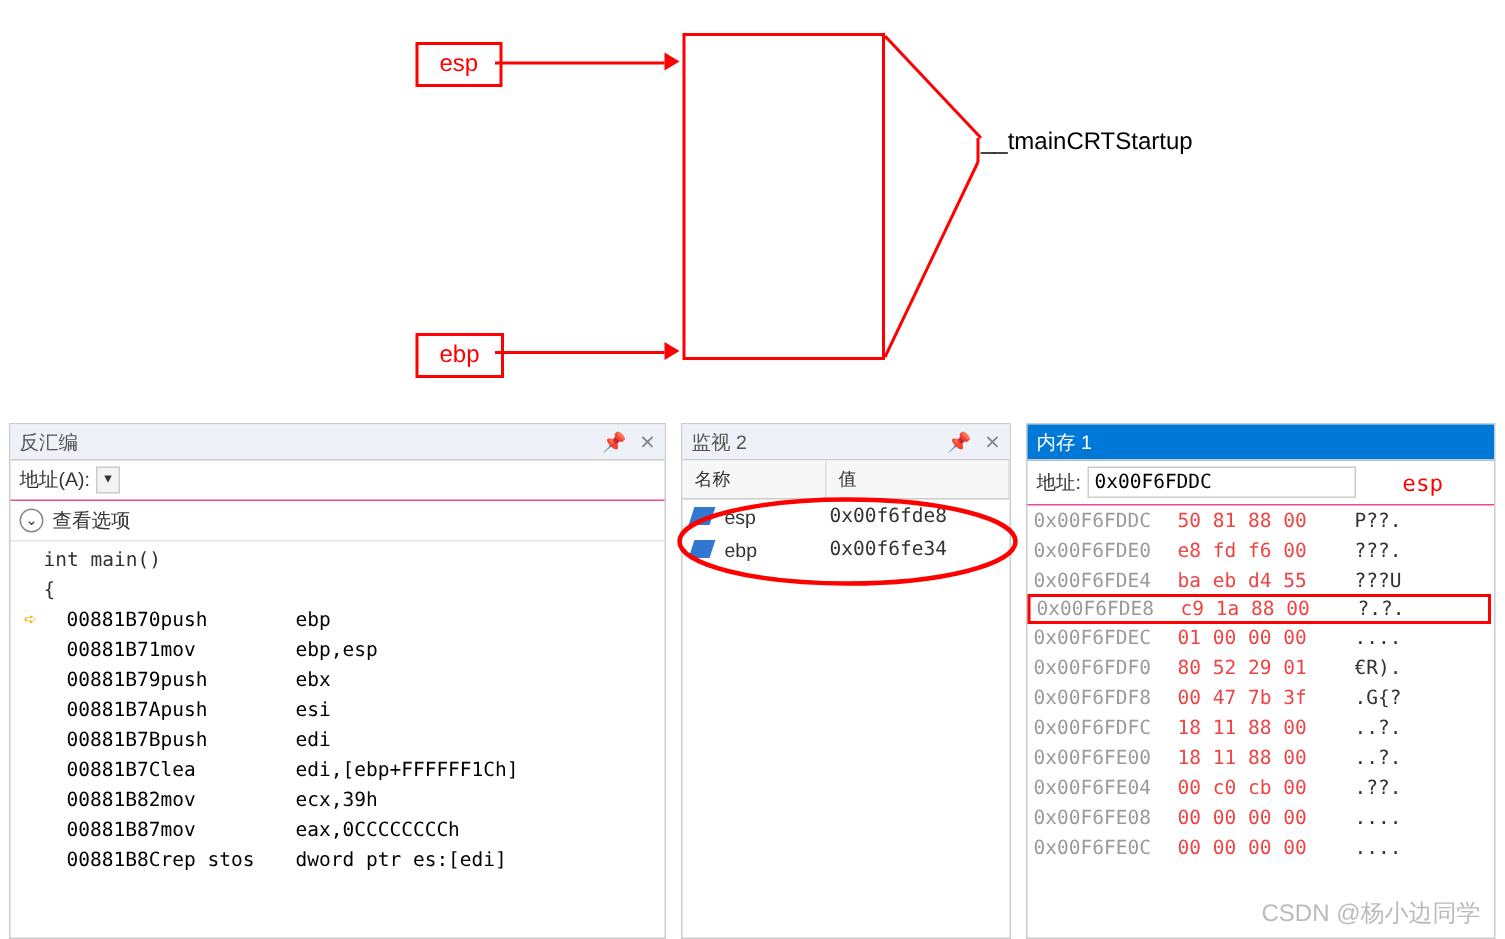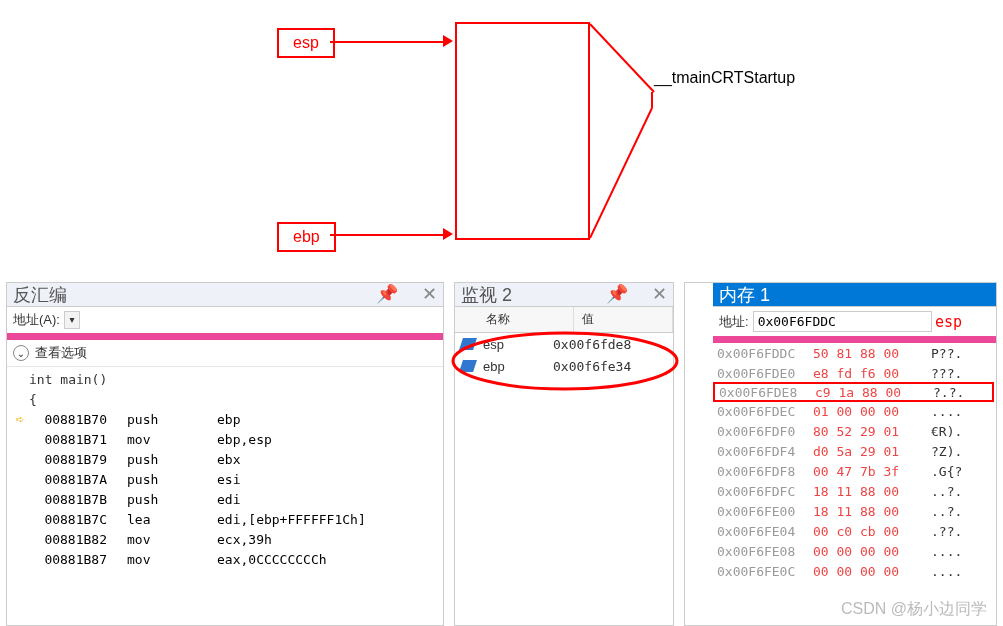--- a/index.html
+++ b/index.html
@@ -4,54 +4,54 @@
 <style>
 * { box-sizing: border-box; margin: 0; padding: 0; }
 body { font-family: "Segoe UI", Tahoma, sans-serif; font-size: 13px; color: #333; background: #fff; width: 1003px; height: 626px; overflow: hidden; position: relative; }
 
 
 .diagram-area { position: relative; width: 1003px; height: 280px; }
 .diag-box { position: absolute; border: 2px solid #ff0000; background: #fff; display: flex; align-items: center; justify-content: center; padding: 4px 14px; }
 .diag-esp { left: 277px; top: 28px; color: #ff0000; font-size: 16px; }
 .diag-ebp { left: 277px; top: 222px; color: #ff0000; font-size: 16px; }
 .stack-rect { position: absolute; left: 455px; top: 22px; width: 135px; height: 218px; border: 2px solid #ff0000; }
-.func-label { position: absolute; left: 654px; top: 69px; font-size: 16px; color: #000; }
+.func-label { position: absolute; left: 654px; top: 86px; font-size: 16px; color: #000; }
 .arrow-line { position: absolute; background: #ff0000; }
 .arrow-head { position: absolute; width: 0; height: 0; border-top: 6px solid transparent; border-bottom: 6px solid transparent; border-left: 10px solid #ff0000; }
 
 
 .panels { position: absolute; top: 282px; left: 6px; right: 6px; bottom: 0; display: flex; gap: 10px; }
 .panel { display: flex; flex-direction: column; border: 1px solid #ccc; background: #fff; }
 .panel-disasm { flex: 0 0 438px; }
 .panel-watch { flex: 0 0 220px; position: relative; }
-.panel-mem { flex: 1; padding-left: 28px; }
-
-.tabhdr { background: #eef2f8; border-bottom: 1px solid #ccc; height: 24px; display: flex; align-items: flex-start; padding: 0 6px; gap: 23px; font-size: 18px; color: #555; }
+.panel-mem { flex: 1; }
+
+.tabhdr { background: #eef2f8; border-bottom: 1px solid #ccc; height: 24px; display: flex; align-items: center; padding: 0 6px; gap: 8px; font-size: 13px; color: #555; }
 .tabhdr-blue { background: #0078d7; color: #fff; }
 .tabhdr .pin, .tabhdr .close { color: #888; cursor: pointer; }
 
-.addr-row { display: flex; align-items: center; padding: 4px 6px; gap: 4px; border-bottom: 7px solid #ec4899; }
+.addr-row { display: flex; align-items: center; padding: 4px 6px; gap: 4px; border-bottom: 1px solid #ec4899; }
 .addr-row label { font-size: 13px; color: #333; }
 .addr-row input { flex: 1; border: 1px solid #ccc; padding: 2px 4px; font-size: 13px; font-family: Consolas, monospace; }
 .addr-row .dd { width: 16px; height: 18px; border: 1px solid #ccc; background: #f3f3f3; text-align: center; font-size: 10px; line-height: 16px; }
 
 .viewopt { display: flex; align-items: center; padding: 4px 6px; gap: 6px; border-bottom: 1px solid #e5e5e5; }
 .chevron-circle { width: 16px; height: 16px; border: 1px solid #888; border-radius: 50%; display: flex; align-items: center; justify-content: center; font-size: 10px; }
 
 .code-area { font-family: Consolas, monospace; font-size: 13px; padding: 2px 0 2px 4px; overflow: hidden; }
 .code-line { display: flex; align-items: center; height: 20px; white-space: pre; }
 .gutter { width: 18px; display: inline-block; text-align: center; }
 .ip-arrow { color: #f0b400; font-size: 14px; }
 .addr-col { width: 78px; display: inline-block; color: #000; text-align: right; }
-.mnem-col { width: 90px; display: inline-block; color: #000; margin-left: 20px; }
+.mnem-col { width: 90px; display: inline-block; color: #000; }
 .oper-col { display: inline-block; color: #000; }
 
 .watch-hdr { display: flex; border-bottom: 1px solid #ccc; background: #f7f7f7; font-size: 12px; }
 .watch-hdr div { padding: 4px 8px; border-right: 1px solid #ddd; }
-.w-name { width: 96px; margin-left: 23px; }
+.w-name { width: 96px; }
 .w-val { flex: 1; }
 .watch-row { display: flex; align-items: center; height: 22px; padding: 0 6px; }
 .watch-row .ico { width: 14px; height: 12px; background: #2f77cf; transform: skewX(-18deg); margin-right: 8px; }
 .watch-row .nm { width: 70px; }
 .watch-row .vl { font-family: Consolas, monospace; }
 
 .mem-table { font-family: Consolas, monospace; font-size: 13px; }
 .mem-row { display: flex; height: 20px; align-items: center; padding: 0 4px; }
 .mem-addr { width: 96px; color: #9a9a9a; }
 .mem-bytes { width: 118px; color: #ef4444; }
@@ -112,20 +112,21 @@
         <div class="code-line"><span class="gutter"></span><span>int main()</span></div>
         <div class="code-line"><span class="gutter"></span><span>{</span></div>
         <div class="code-line"><span class="gutter"><span class="ip-arrow">➪</span></span><span class="addr-col">00881B70</span><span class="mnem-col">push</span><span class="oper-col">ebp</span></div>
         <div class="code-line"><span class="gutter"></span><span class="addr-col">00881B71</span><span class="mnem-col">mov</span><span class="oper-col">ebp,esp</span></div>
         <div class="code-line"><span class="gutter"></span><span class="addr-col">00881B79</span><span class="mnem-col">push</span><span class="oper-col">ebx</span></div>
         <div class="code-line"><span class="gutter"></span><span class="addr-col">00881B7A</span><span class="mnem-col">push</span><span class="oper-col">esi</span></div>
         <div class="code-line"><span class="gutter"></span><span class="addr-col">00881B7B</span><span class="mnem-col">push</span><span class="oper-col">edi</span></div>
         <div class="code-line"><span class="gutter"></span><span class="addr-col">00881B7C</span><span class="mnem-col">lea</span><span class="oper-col">edi,[ebp+FFFFFF1Ch]</span></div>
         <div class="code-line"><span class="gutter"></span><span class="addr-col">00881B82</span><span class="mnem-col">mov</span><span class="oper-col">ecx,39h</span></div>
         <div class="code-line"><span class="gutter"></span><span class="addr-col">00881B87</span><span class="mnem-col">mov</span><span class="oper-col">eax,0CCCCCCCCh</span></div>
+        <div class="code-line"><span class="gutter"></span><span class="addr-col">00881B8C</span><span class="mnem-col">rep stos</span><span class="oper-col">dword ptr es:[edi]</span></div>
       </div>
   </div>
 
   <div class="panel panel-watch">
     <div class="tabhdr">
       <span>监视 2</span>
       <span style="flex:1"></span>
       <span class="pin">📌</span>
       <span class="close">✕</span>
     </div>
@@ -164,41 +165,41 @@
         <div class="mem-row">
           <span class="mem-addr">0x00F6FDDC</span>
           <span class="mem-bytes">50 81 88 00</span>
           <span class="mem-ascii">P??.</span>
         </div>
         <div class="mem-row">
           <span class="mem-addr">0x00F6FDE0</span>
           <span class="mem-bytes">e8 fd f6 00</span>
           <span class="mem-ascii">???.</span>
         </div>
+        <div class="mem-row">
+          <span class="mem-addr">0x00F6FDE4</span>
+          <span class="mem-bytes">ba eb d4 55</span>
+          <span class="mem-ascii">???U</span>
+        </div>
         <div class="mem-row hl">
           <span class="mem-addr">0x00F6FDE8</span>
           <span class="mem-bytes">c9 1a 88 00</span>
           <span class="mem-ascii">?.?.</span>
         </div>
         <div class="mem-row">
           <span class="mem-addr">0x00F6FDEC</span>
           <span class="mem-bytes">01 00 00 00</span>
           <span class="mem-ascii">....</span>
         </div>
         <div class="mem-row">
           <span class="mem-addr">0x00F6FDF0</span>
           <span class="mem-bytes">80 52 29 01</span>
           <span class="mem-ascii">€R).</span>
         </div>
         <div class="mem-row">
-          <span class="mem-addr">0x00F6FDF4</span>
-          <span class="mem-bytes">d0 5a 29 01</span>
-          <span class="mem-ascii">?Z).</span>
-        </div>
-        <div class="mem-row">
           <span class="mem-addr">0x00F6FDF8</span>
           <span class="mem-bytes">00 47 7b 3f</span>
           <span class="mem-ascii">.G{?</span>
         </div>
         <div class="mem-row">
           <span class="mem-addr">0x00F6FDFC</span>
           <span class="mem-bytes">18 11 88 00</span>
           <span class="mem-ascii">..?.</span>
         </div>
         <div class="mem-row">

